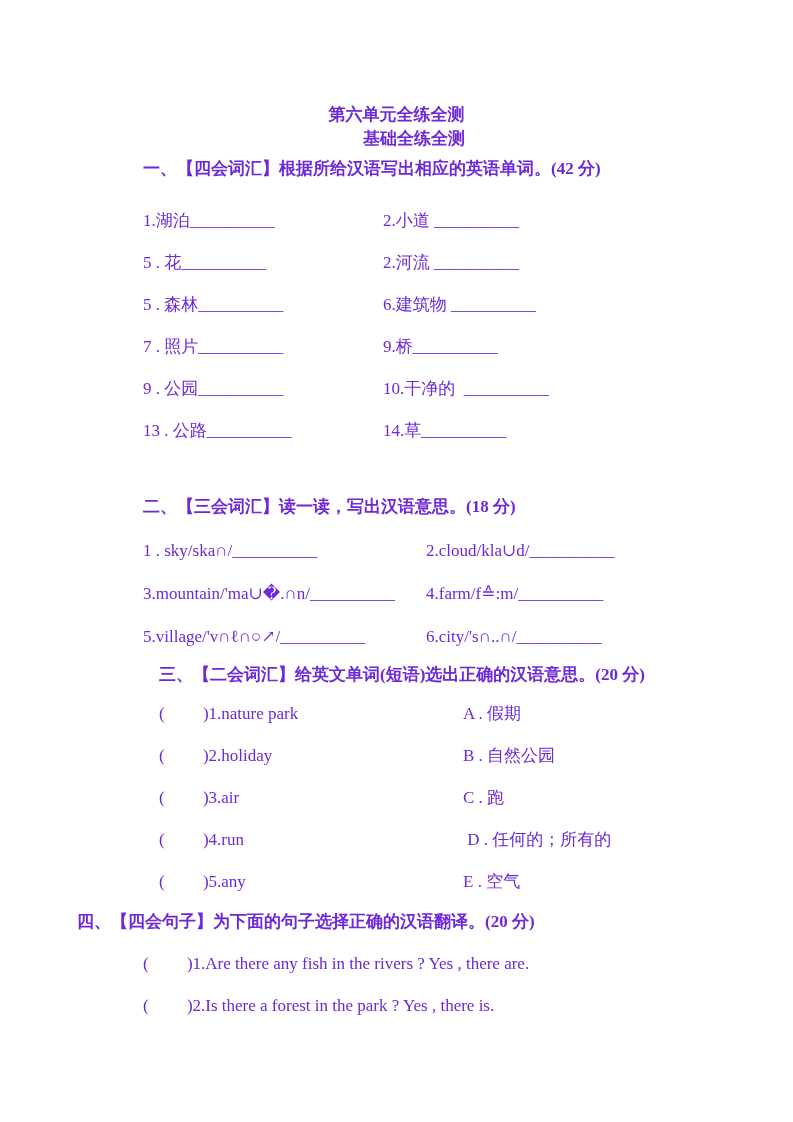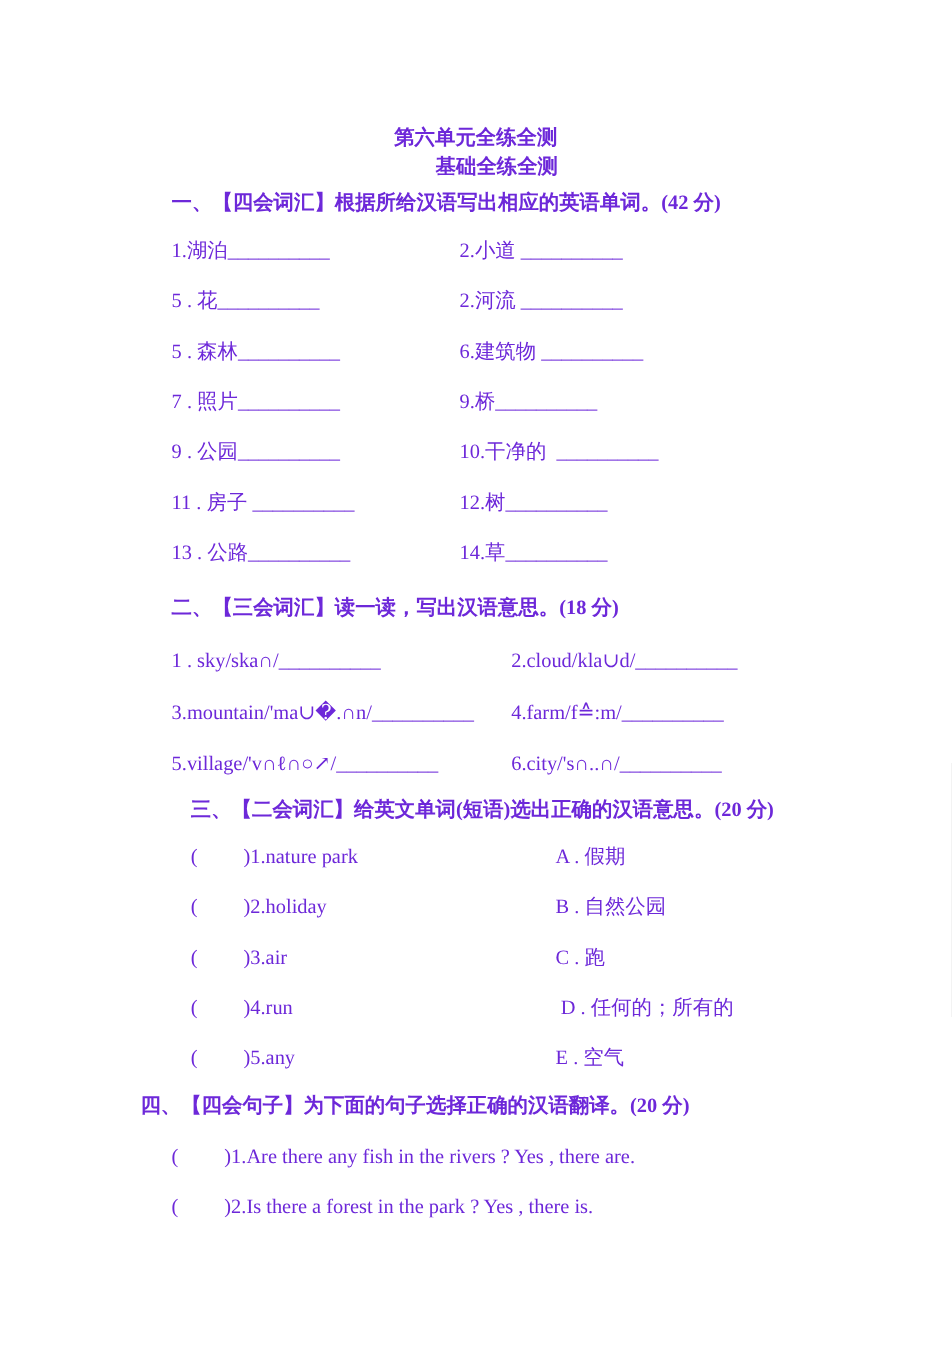--- a/index.html
+++ b/index.html
@@ -38,33 +38,33 @@
   .row {
     display: grid;
     padding-left: 143px;
     align-items: start;
     line-height: 22px;
     height: 42px;
     white-space: pre;
   }
   .row span { white-space: pre; }
   .sec1 { top: 157px; }
-  .sec1 .rows { margin-top: 18px; }
+  .sec1 .rows { margin-top: 30px; }
   .sec1 .row { grid-template-columns: 240px auto; }
 
   .sec2 { top: 495px; }
   .sec2 .rows { margin-top: 22px; }
   .sec2 .row { grid-template-columns: 283px auto; height: 43px; }
 
   .sec3 { top: 663px; padding-left: 16px; }
   .sec3 .rows { margin-top: 17px; }
   .sec3 .row { grid-template-columns: 304px auto; }
 
   .sec4 { top: 910px; }
-  .sec4 .section-header { padding-left: 117px; }
+  .sec4 .section-header { padding-left: 77px; }
   .sec4 .rows { margin-top: 20px; }
   .sec4 .row { grid-template-columns: auto; }
 </style>
 </head>
 <body>
 
 <div class="page">
 
   <div class="titles">
     <div>第六单元全练全测</div>
@@ -86,24 +86,20 @@
         <span>5 . 森林__________</span>
         <span>6.建筑物 __________</span>
       </div>
       <div class="row">
         <span>7 . 照片__________</span>
         <span>9.桥__________</span>
       </div>
       <div class="row">
         <span>9 . 公园__________</span>
         <span>10.干净的  __________</span>
-      </div>
-      <div class="row">
-        <span>11 . 房子 __________</span>
-        <span>12.树__________</span>
       </div>
       <div class="row">
         <span>13 . 公路__________</span>
         <span>14.草__________</span>
       </div>
     </div>
   </div>
 
   <div class="section sec2">
     <div class="section-header">二、【三会词汇】读一读，写出汉语意思。(18 分)</div>

